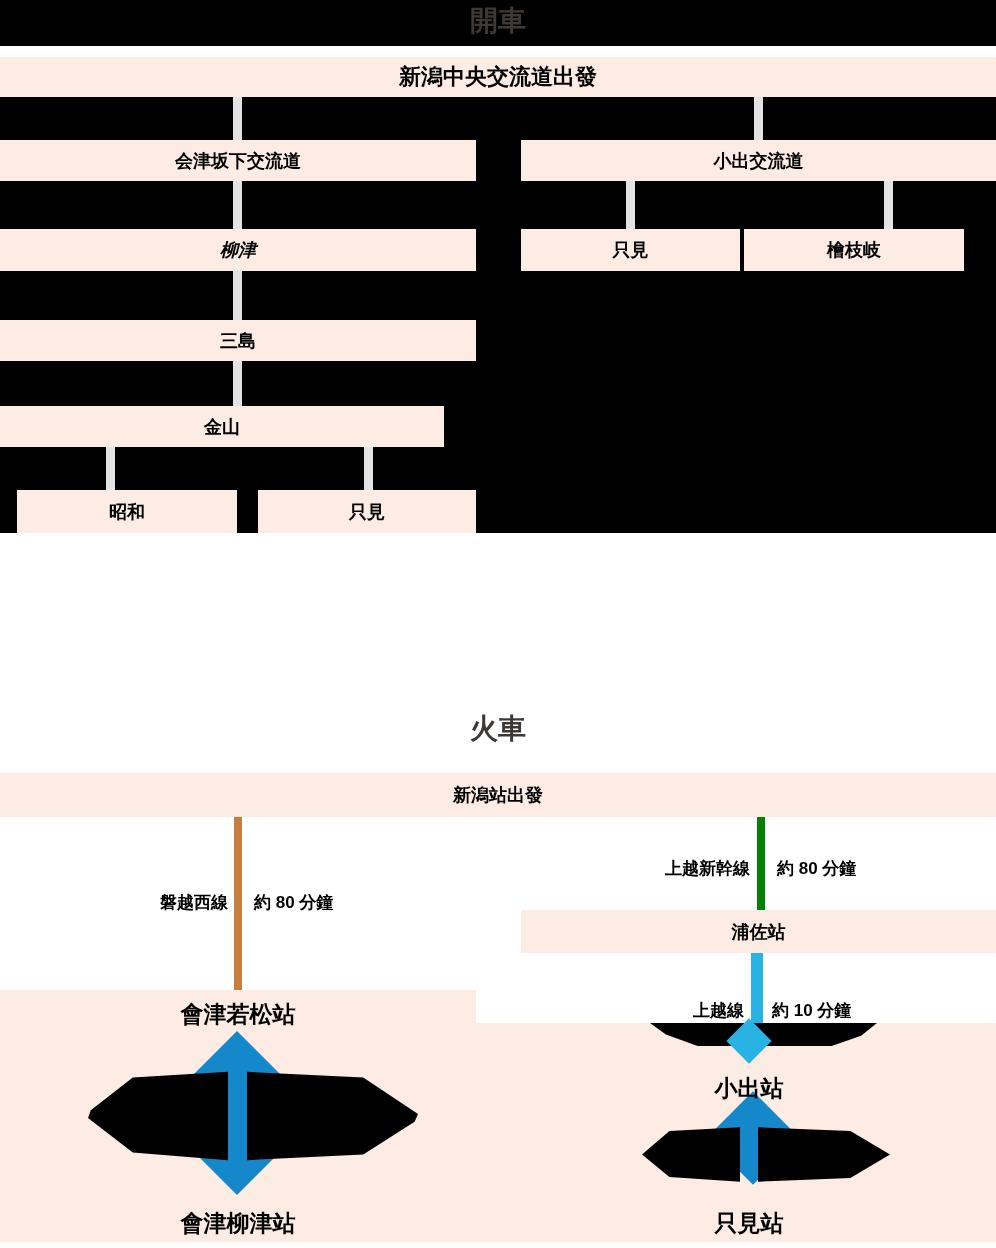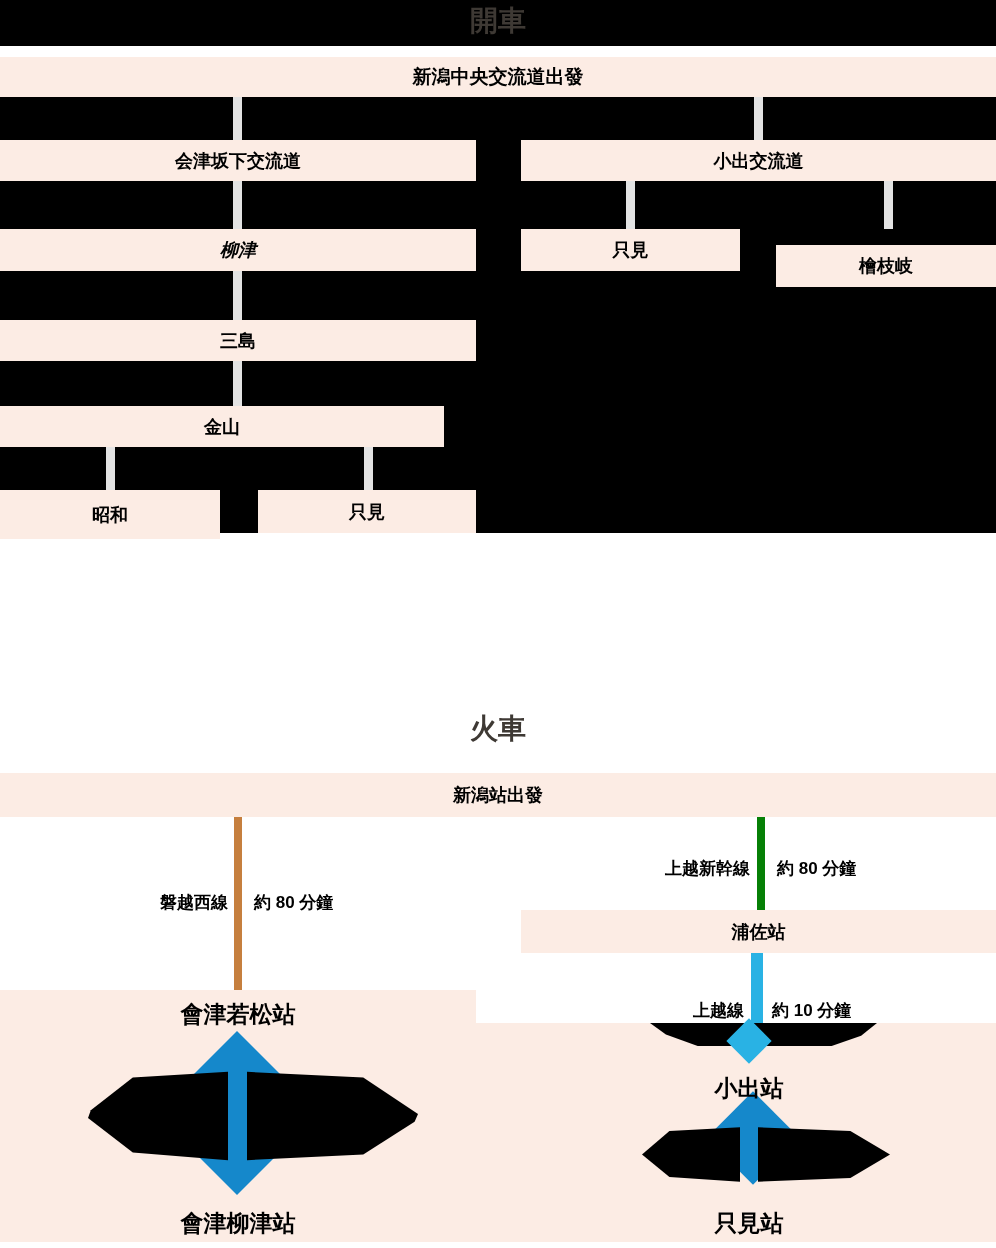--- a/index.html
+++ b/index.html
@@ -16,39 +16,39 @@
   .section-title{width:996px;text-align:center;font-weight:bold;font-size:28px;
                  color:#3e3934;z-index:3;}
   .rail-label{font-weight:bold;font-size:17px;color:#000;white-space:nowrap;z-index:5;}
   .station-label{font-weight:bold;font-size:23px;color:#000;text-align:center;z-index:5;}
   .railline{z-index:2;}
   .diamond{z-index:2;}
   .redaction{background:#000000;z-index:3;}
   
   .d-titlebar{left:0;top:10;width:996px;height:46px;}
   .d-title{left:0;top:6px;height:30px;line-height:30px;}
-  .d-start{left:0;top:57px;width:996px;height:40px;font-size:19px;}
+  .d-start{left:0;top:57px;width:996px;height:40px;font-size:22px;}
   .d-field{left:0;top:97px;width:996px;height:436px;}
   .c1a{left:233px;top:97px;width:9px;height:43px;}
   .c1b{left:754px;top:97px;width:9px;height:43px;}
   .c2a{left:233px;top:181px;width:9px;height:48px;}
   .c2b{left:626px;top:181px;width:9px;height:48px;}
   .c2c{left:884px;top:181px;width:9px;height:48px;}
   .c3a{left:233px;top:271px;width:9px;height:49px;}
   .c4a{left:233px;top:361px;width:9px;height:45px;}
   .c5a{left:106px;top:447px;width:9px;height:43px;}
   .c5b{left:364px;top:447px;width:9px;height:43px;}
   .b1{left:0;top:140px;width:476px;height:41px;}
   .b2{left:521px;top:140px;width:475px;height:41px;}
   .b3{left:0;top:229px;width:476px;height:42px;font-style:italic;}
   .b4{left:521px;top:229px;width:219px;height:42px;}
-  .b5{left:776px;top:229px;width:220px;height:42px;margin-top:16px;}
+  .b5{left:744px;top:229px;width:220px;height:42px;}
   .b6{left:0;top:320px;width:476px;height:41px;}
   .b7{left:0;top:406px;width:444px;height:41px;}
-  .b8{left:0;top:490px;width:220px;height:49px;}
+  .b8{left:17px;top:490px;width:220px;height:43px;}
   .b9{left:258px;top:490px;width:218px;height:43px;}
   
   .t-title{left:0;top:711px;height:36px;line-height:36px;}
   .t-start{left:0;top:773px;width:996px;height:44px;}
   .line-orange{left:234px;top:817px;width:8px;height:173px;background:#c67f3e;}
   .line-green{left:757px;top:817px;width:8px;height:93px;background:#068006;}
   .line-blue{left:751px;top:953px;width:12px;height:84px;background:#29b2e4;}
   .lbl-banetsu{left:60px;top:891px;width:168px;text-align:right;}
   .lbl-banetsu-dur{left:254px;top:891px;width:160px;text-align:left;}
   .lbl-shink{left:580px;top:857px;width:170px;text-align:right;}

